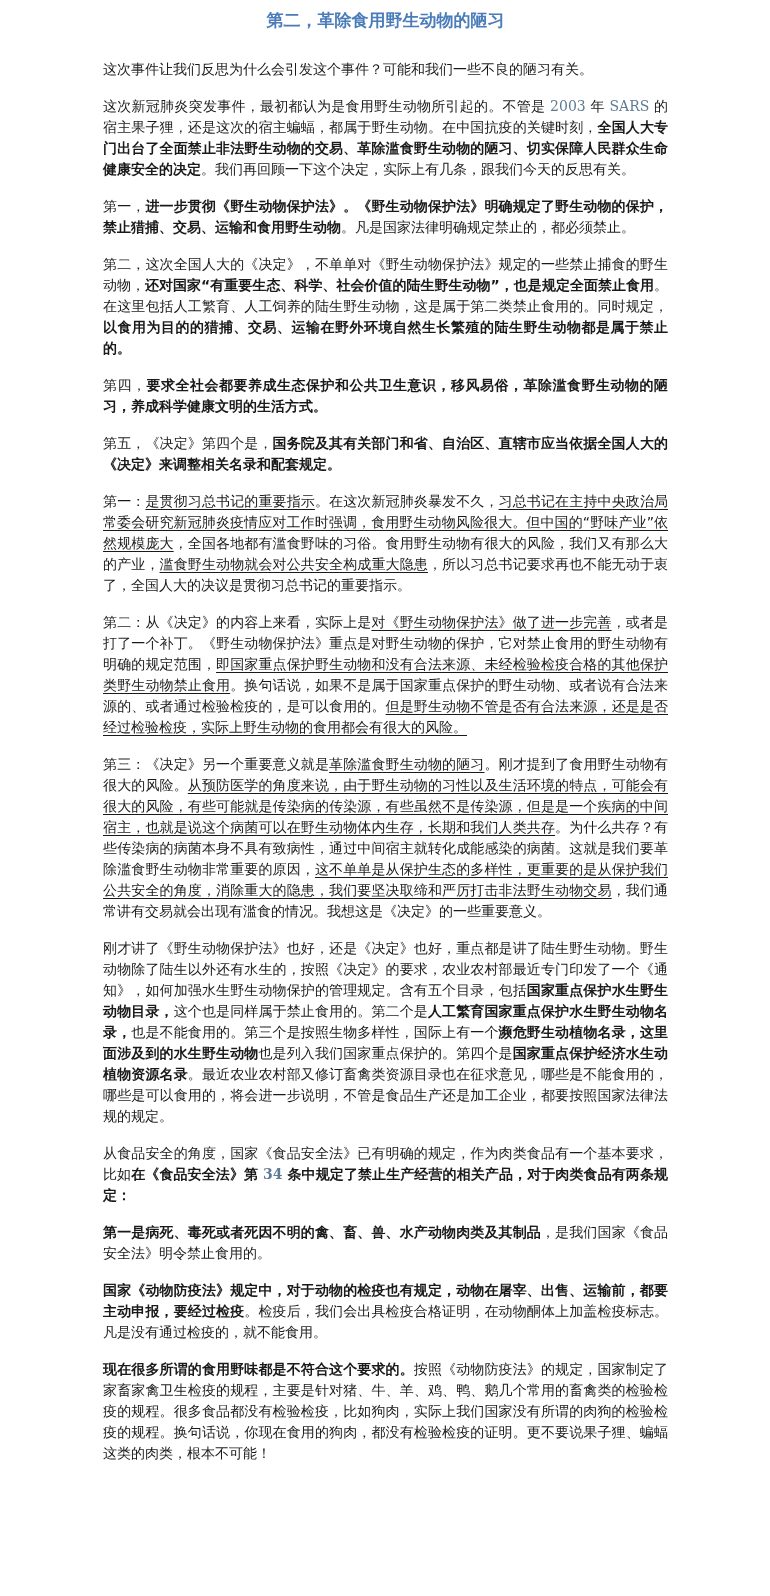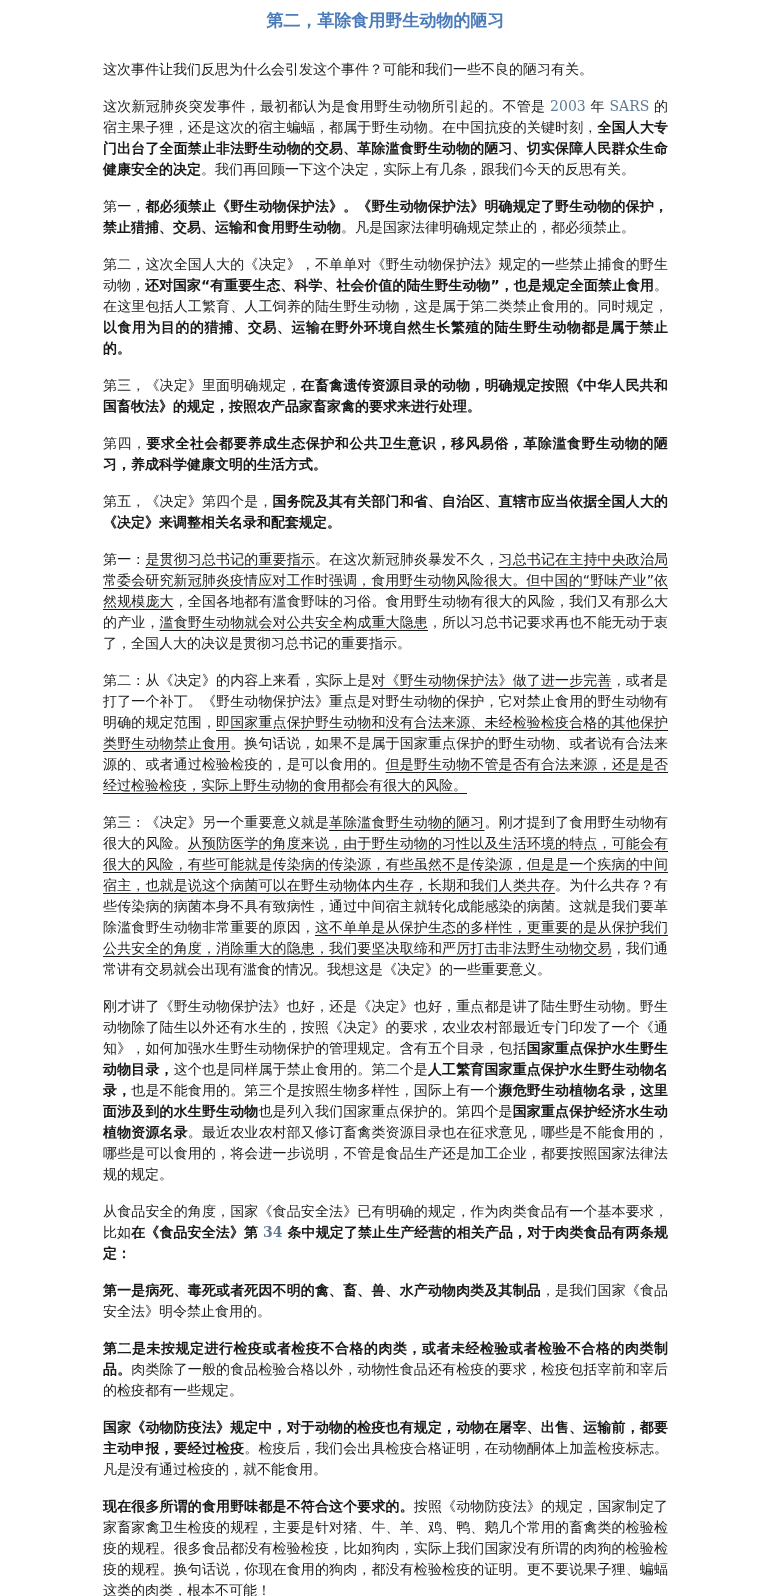--- a/index.html
+++ b/index.html
@@ -40,28 +40,26 @@
   }
 </style>
 </head>
 <body style="background: rgb(255, 255, 255);">
 
 <main class="doc">
   <h1 class="title">第二，革除食用野生动物的陋习</h1>
   <div id="paragraphs">
       <p class="para"><span>这次事件让我们反思为什么会引发这个事件？可能和我们一些不良的陋习有关。</span></p>
       <p class="para"><span>这次新冠肺炎突发事件，最初都认为是食用野生动物所引起的。不管是 </span><span class="run-lat">2003</span><span> 年 </span><span class="run-lat">SARS</span><span> 的宿主果子狸，还是这次的宿主蝙蝠，都属于野生动物。在中国抗疫的关键时刻，</span><span class="run-b">全国人大专门出台了全面禁止非法野生动物的交易、革除滥食野生动物的陋习、切实保障人民群众生命健康安全的决定</span><span>。我们再回顾一下这个决定，实际上有几条，跟我们今天的反思有关。</span></p>
-      <p class="para"><span>第一，</span><span class="run-b">都必须禁止《野生动物保护法》。《野生动物保护法》明确规定了野生动物的保护，禁止猎捕、交易、运输和食用野生动物</span><span>。凡是国家法律明确规定禁止的，都必须禁止。</span></p>
+      <p class="para"><span>第一，</span><span class="run-b">进一步贯彻《野生动物保护法》。《野生动物保护法》明确规定了野生动物的保护，禁止猎捕、交易、运输和食用野生动物</span><span>。凡是国家法律明确规定禁止的，都必须禁止。</span></p>
       <p class="para"><span>第二，这次全国人大的《决定》，不单单对《野生动物保护法》规定的一些禁止捕食的野生动物，</span><span class="run-b">还对国家“有重要生态、科学、社会价值的陆生野生动物”，也是规定全面禁止食用</span><span>。在这里包括人工繁育、人工饲养的陆生野生动物，这是属于第二类禁止食用的。同时规定，</span><span class="run-b">以食用为目的的猎捕、交易、运输在野外环境自然生长繁殖的陆生野生动物都是属于禁止的。</span></p>
-      <p class="para"><span>第三，《决定》里面明确规定，</span><span class="run-b">在畜禽遗传资源目录的动物，明确规定按照《中华人民共和国畜牧法》的规定，按照农产品家畜家禽的要求来进行处理。</span></p>
       <p class="para"><span>第四，</span><span class="run-b">要求全社会都要养成生态保护和公共卫生意识，移风易俗，革除滥食野生动物的陋习，养成科学健康文明的生活方式。</span></p>
       <p class="para"><span>第五，《决定》第四个是，</span><span class="run-b">国务院及其有关部门和省、自治区、直辖市应当依据全国人大的《决定》来调整相关名录和配套规定。</span></p>
       <p class="para"><span>第一：</span><span class="run-u">是贯彻习总书记的重要指示</span><span>。在这次新冠肺炎暴发不久，</span><span class="run-u">习总书记在主持中央政治局常委会研究新冠肺炎疫情应对工作时强调，食用野生动物风险很大。但中国的“野味产业”依然规模庞大</span><span>，全国各地都有滥食野味的习俗。食用野生动物有很大的风险，我们又有那么大的产业，</span><span class="run-u">滥食野生动物就会对公共安全构成重大隐患</span><span>，所以习总书记要求再也不能无动于衷了，全国人大的决议是贯彻习总书记的重要指示。</span></p>
       <p class="para"><span>第二：从《决定》的内容上来看，实际上是</span><span class="run-u">对《野生动物保护法》做了进一步完善</span><span>，或者是打了一个补丁。《野生动物保护法》重点是对野生动物的保护，它对禁止食用的野生动物有明确的规定范围，</span><span class="run-u">即国家重点保护野生动物和没有合法来源、未经检验检疫合格的其他保护类野生动物禁止食用</span><span>。换句话说，如果不是属于国家重点保护的野生动物、或者说有合法来源的、或者通过检验检疫的，是可以食用的。</span><span class="run-u">但是野生动物不管是否有合法来源，还是是否经过检验检疫，实际上野生动物的食用都会有很大的风险。</span></p>
       <p class="para"><span>第三：《决定》另一个重要意义就是</span><span class="run-u">革除滥食野生动物的陋习</span><span>。刚才提到了食用野生动物有很大的风险。</span><span class="run-u">从预防医学的角度来说，由于野生动物的习性以及生活环境的特点，可能会有很大的风险，有些可能就是传染病的传染源，有些虽然不是传染源，但是是一个疾病的中间宿主，也就是说这个病菌可以在野生动物体内生存，长期和我们人类共存</span><span>。为什么共存？有些传染病的病菌本身不具有致病性，通过中间宿主就转化成能感染的病菌。这就是我们要革除滥食野生动物非常重要的原因，</span><span class="run-u">这不单单是从保护生态的多样性，更重要的是从保护我们公共安全的角度，消除重大的隐患，我们要坚决取缔和严厉打击非法野生动物交易</span><span>，我们通常讲有交易就会出现有滥食的情况。我想这是《决定》的一些重要意义。</span></p>
       <p class="para"><span>刚才讲了《野生动物保护法》也好，还是《决定》也好，重点都是讲了陆生野生动物。野生动物除了陆生以外还有水生的，按照《决定》的要求，农业农村部最近专门印发了一个《通知》，如何加强水生野生动物保护的管理规定。含有五个目录，包括</span><span class="run-b">国家重点保护水生野生动物目录，</span><span>这个也是同样属于禁止食用的。第二个是</span><span class="run-b">人工繁育国家重点保护水生野生动物名录，</span><span>也是不能食用的。第三个是按照生物多样性，国际上有一个</span><span class="run-b">濒危野生动植物名录，这里面涉及到的水生野生动物</span><span>也是列入我们国家重点保护的。第四个是</span><span class="run-b">国家重点保护经济水生动植物资源名录</span><span>。最近农业农村部又修订畜禽类资源目录也在征求意见，哪些是不能食用的，哪些是可以食用的，将会进一步说明，不管是食品生产还是加工企业，都要按照国家法律法规的规定。</span></p>
       <p class="para"><span>从食品安全的角度，国家《食品安全法》已有明确的规定，作为肉类食品有一个基本要求，比如</span><span class="run-b">在《食品安全法》第 </span><span class="run-b run-lat">34</span><span class="run-b"> 条中规定了禁止生产经营的相关产品，对于肉类食品有两条规定：</span></p>
       <p class="para"><span class="run-b">第一是病死、毒死或者死因不明的禽、畜、兽、水产动物肉类及其制品</span><span>，是我们国家《食品安全法》明令禁止食用的。</span></p>
-      <p class="para"><span class="run-b">第二是未按规定进行检疫或者检疫不合格的肉类，或者未经检验或者检验不合格的肉类制品。</span><span>肉类除了一般的食品检验合格以外，动物性食品还有检疫的要求，检疫包括宰前和宰后的检疫都有一些规定。</span></p>
       <p class="para"><span class="run-b">国家《动物防疫法》规定中，对于动物的检疫也有规定，动物在屠宰、出售、运输前，都要主动申报，要经过检疫</span><span>。检疫后，我们会出具检疫合格证明，在动物酮体上加盖检疫标志。凡是没有通过检疫的，就不能食用。</span></p>
       <p class="para"><span class="run-b">现在很多所谓的食用野味都是不符合这个要求的。</span><span>按照《动物防疫法》的规定，国家制定了家畜家禽卫生检疫的规程，主要是针对猪、牛、羊、鸡、鸭、鹅几个常用的畜禽类的检验检疫的规程。很多食品都没有检验检疫，比如狗肉，实际上我们国家没有所谓的肉狗的检验检疫的规程。换句话说，你现在食用的狗肉，都没有检验检疫的证明。更不要说果子狸、蝙蝠这类的肉类，根本不可能！</span></p>
     </div>
 </main>
 
 </body></html>

